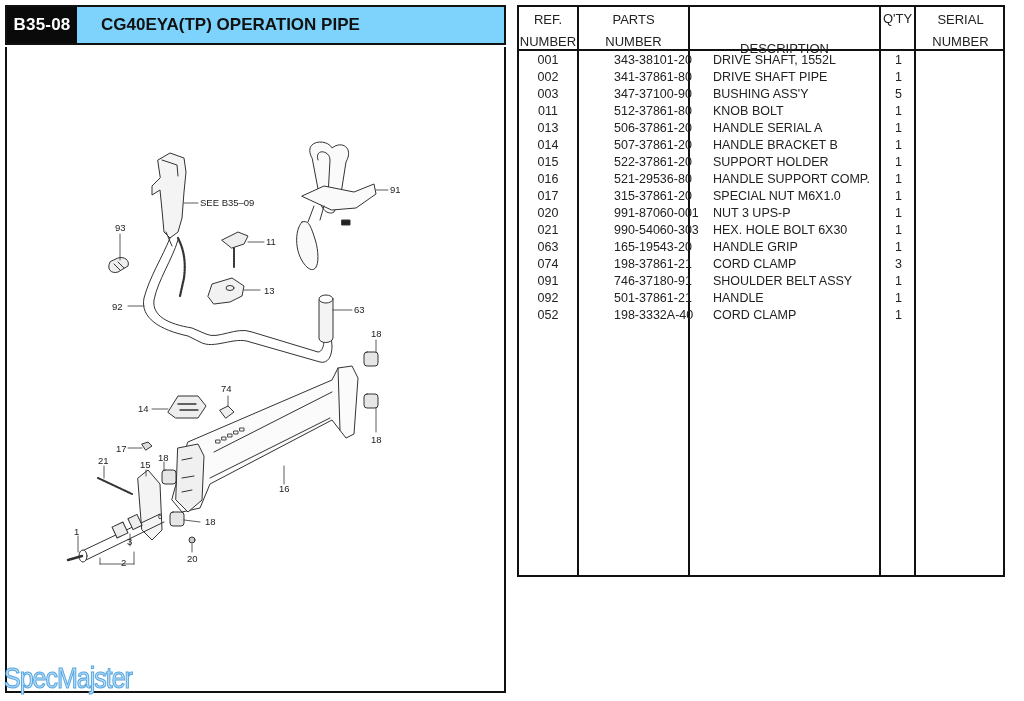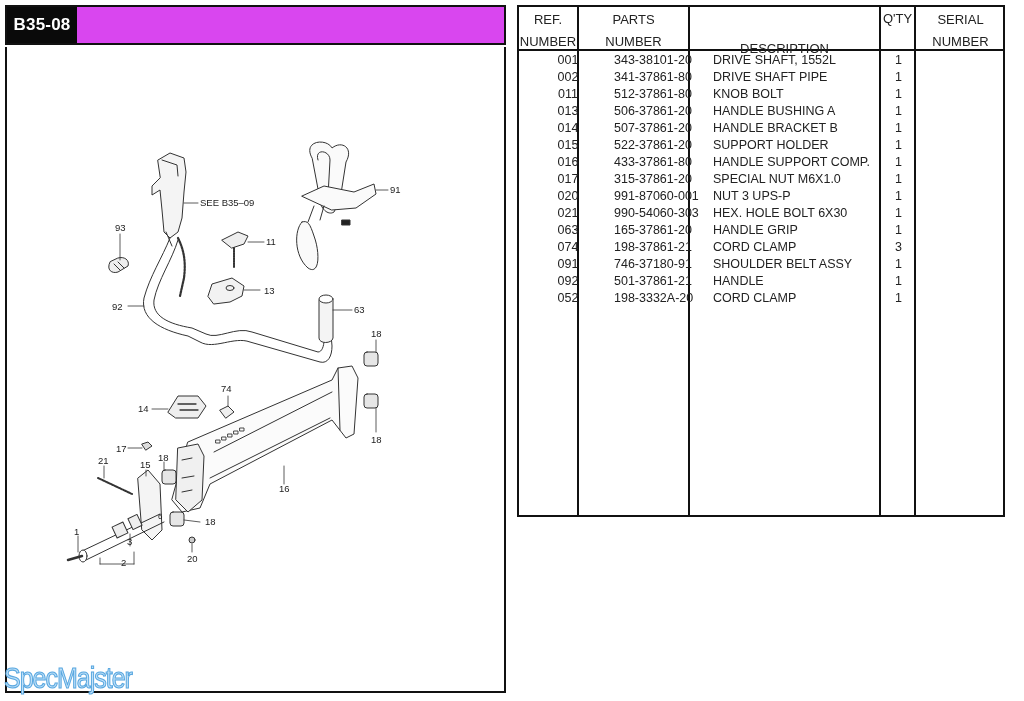--- a/index.html
+++ b/index.html
@@ -1,60 +1,61 @@
 <!DOCTYPE html>
 <html><head>
 <meta charset="utf-8">
 <style>
   html, body { margin: 0; padding: 0; background: #ffffff; }
   body { width: 1024px; height: 701px; position: relative; overflow: hidden;
          font-family: "Liberation Sans", sans-serif; color: #1a1a1a; }
 
   
   .title-bar { position: absolute; left: 5px; top: 5px; width: 501px; height: 40px;
-               border: 2px solid #111; box-sizing: border-box; background: #d946ef; }
+               border: 2px solid #111; box-sizing: border-box; background: #7dd3fc; }
   .code-box { position: absolute; left: 0; top: 0; width: 70px; height: 36px;
               background: #0a0a0a; color: #fff; font-weight: bold; font-size: 17px;
               line-height: 36px; text-align: center; letter-spacing: 0.2px; }
   .title-text { position: absolute; left: 94px; top: 0; height: 36px; line-height: 36px;
                 font-size: 17px; font-weight: bold; color: #111; }
 
   .diagram-panel { position: absolute; left: 5px; top: 47px; width: 501px; height: 646px;
                    border: 2px solid #111; border-top: none; box-sizing: border-box; background: #fff; }
   .diagram-svg { position: absolute; left: 0; top: 0; }
   .diagram-svg text { font-family: "Liberation Sans", sans-serif; font-size: 9.5px; fill: #222; }
 
   .watermark { position: absolute; left: 4px; top: 662px; font-family: "Liberation Sans", sans-serif;
                font-size: 25px; color: #bfe0f8; letter-spacing: -1px; font-weight: normal;
                -webkit-text-stroke: 1px #5aa8e0; transform: scaleY(1.15); transform-origin: left top; }
 
   
-  .parts-table { position: absolute; left: 517px; top: 5px; width: 488px; height: 512px;
+  .parts-table { position: absolute; left: 517px; top: 5px; width: 488px; height: 572px;
                  border: 2px solid #111; box-sizing: border-box; padding-left: 36px; }
   .col-line { position: absolute; top: 0; bottom: 0; width: 0; border-left: 2px solid #111; }
   .hdr-line { position: absolute; left: 0; right: 0; top: 42px; border-top: 2px solid #111; }
 
   .hdr { position: absolute; top: 0; height: 42px; font-size: 13px; color: #222; text-align: center; }
   .hdr .l1 { position: absolute; left: 0; right: 0; top: 5px; }
   .hdr .l2 { position: absolute; left: 0; right: 0; top: 27px; }
   .hdr .mid { position: absolute; left: 0; right: 0; top: 14px; margin-top: 20px; }
 
   .rows { position: absolute; left: 0; right: 0; top: 45px; }
   .row { position: relative; height: 17px; font-size: 12.5px; color: #222; line-height: 17px; white-space: nowrap; }
   .row span { position: absolute; }
-  .c-ref { left: 0; width: 58px; text-align: center; margin-left: 20px; }
+  .c-ref { left: 0; width: 58px; text-align: center; }
   .c-part { left: 83px; margin-left: 12px; }
   .c-desc { left: 194px; }
   .c-qty { left: 362px; width: 35px; text-align: center; }
 </style>
 </head>
 <body>
 
 <div class="title-bar">
   <div class="code-box">B35-08</div>
+  <div class="title-text">CG40EYA(TP)  OPERATION PIPE</div>
 </div>
 
 <div class="diagram-panel">
   <svg class="diagram-svg" width="501" height="646" viewBox="5 47 501 646" fill="none" stroke="#333" stroke-width="1" stroke-linejoin="round" stroke-linecap="round">
 
     <g>
       <path d="M156 160 L168 153 L182 158 L184 172 L182 192 L180 218 L176 232 L168 238 L162 232 L160 210 L158 190 L150 195 L150 186 L158 178 Z" fill="#f4f4f4"></path>
       <path d="M160 160 L175 165 L176 176"></path>
       <path d="M164 232 L170 246"></path>
 
@@ -233,46 +234,52 @@
         <span class="c-desc">DRIVE SHAFT, 1552L</span>
         <span class="c-qty">1</span>
       </div>
       <div class="row">
         <span class="c-ref">002</span>
         <span class="c-part">341-37861-80</span>
         <span class="c-desc">DRIVE SHAFT PIPE</span>
         <span class="c-qty">1</span>
       </div>
       <div class="row">
+        <span class="c-ref">003</span>
+        <span class="c-part">347-37100-90</span>
+        <span class="c-desc">BUSHING ASS'Y</span>
+        <span class="c-qty">5</span>
+      </div>
+      <div class="row">
         <span class="c-ref">011</span>
         <span class="c-part">512-37861-80</span>
         <span class="c-desc">KNOB BOLT</span>
         <span class="c-qty">1</span>
       </div>
       <div class="row">
         <span class="c-ref">013</span>
         <span class="c-part">506-37861-20</span>
-        <span class="c-desc">HANDLE BUSHING A</span>
+        <span class="c-desc">HANDLE SERIAL A</span>
         <span class="c-qty">1</span>
       </div>
       <div class="row">
         <span class="c-ref">014</span>
         <span class="c-part">507-37861-20</span>
         <span class="c-desc">HANDLE BRACKET B</span>
         <span class="c-qty">1</span>
       </div>
       <div class="row">
         <span class="c-ref">015</span>
         <span class="c-part">522-37861-20</span>
         <span class="c-desc">SUPPORT HOLDER</span>
         <span class="c-qty">1</span>
       </div>
       <div class="row">
         <span class="c-ref">016</span>
-        <span class="c-part">433-37861-80</span>
+        <span class="c-part">521-29536-80</span>
         <span class="c-desc">HANDLE SUPPORT COMP.</span>
         <span class="c-qty">1</span>
       </div>
       <div class="row">
         <span class="c-ref">017</span>
         <span class="c-part">315-37861-20</span>
         <span class="c-desc">SPECIAL NUT M6X1.0</span>
         <span class="c-qty">1</span>
       </div>
       <div class="row">
@@ -282,21 +289,21 @@
         <span class="c-qty">1</span>
       </div>
       <div class="row">
         <span class="c-ref">021</span>
         <span class="c-part">990-54060-303</span>
         <span class="c-desc">HEX. HOLE BOLT 6X30</span>
         <span class="c-qty">1</span>
       </div>
       <div class="row">
         <span class="c-ref">063</span>
-        <span class="c-part">165-37861-20</span>
+        <span class="c-part">165-19543-20</span>
         <span class="c-desc">HANDLE GRIP</span>
         <span class="c-qty">1</span>
       </div>
       <div class="row">
         <span class="c-ref">074</span>
         <span class="c-part">198-37861-21</span>
         <span class="c-desc">CORD CLAMP</span>
         <span class="c-qty">3</span>
       </div>
       <div class="row">
@@ -306,18 +313,18 @@
         <span class="c-qty">1</span>
       </div>
       <div class="row">
         <span class="c-ref">092</span>
         <span class="c-part">501-37861-21</span>
         <span class="c-desc">HANDLE</span>
         <span class="c-qty">1</span>
       </div>
       <div class="row">
         <span class="c-ref">052</span>
-        <span class="c-part">198-3332A-20</span>
+        <span class="c-part">198-3332A-40</span>
         <span class="c-desc">CORD CLAMP</span>
         <span class="c-qty">1</span>
       </div>
     </div>
 </div>
 
 </body></html>

